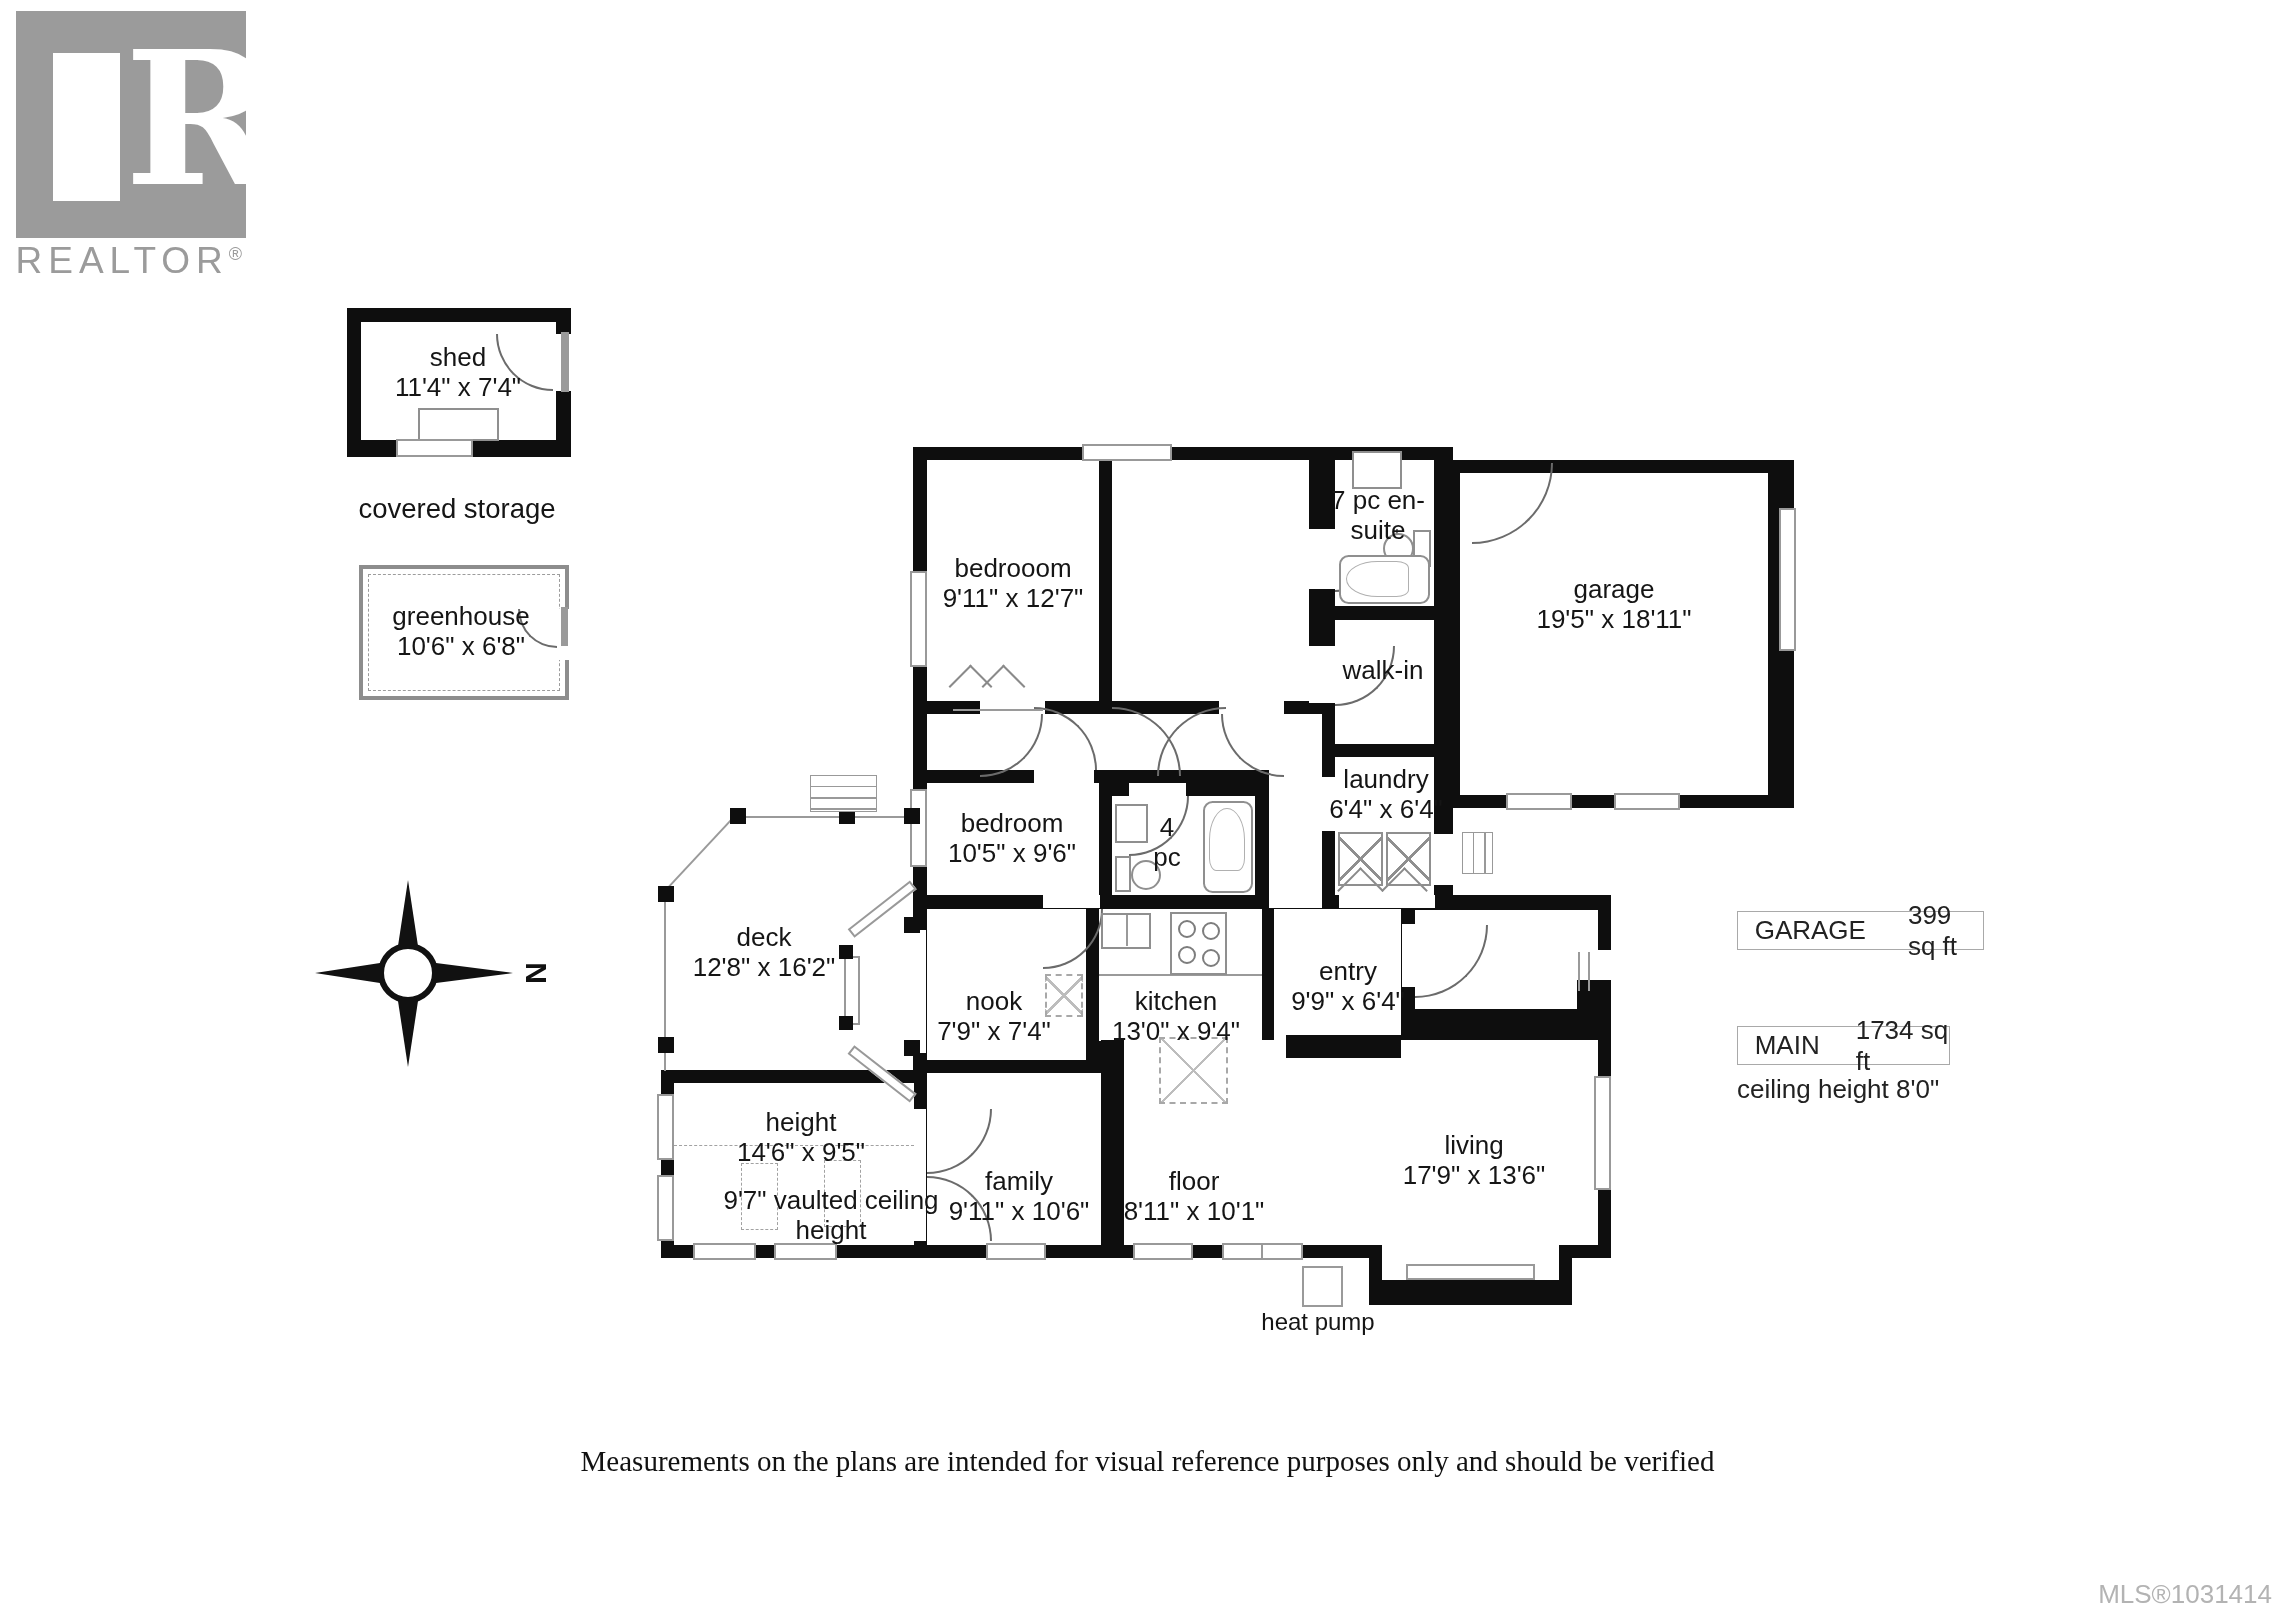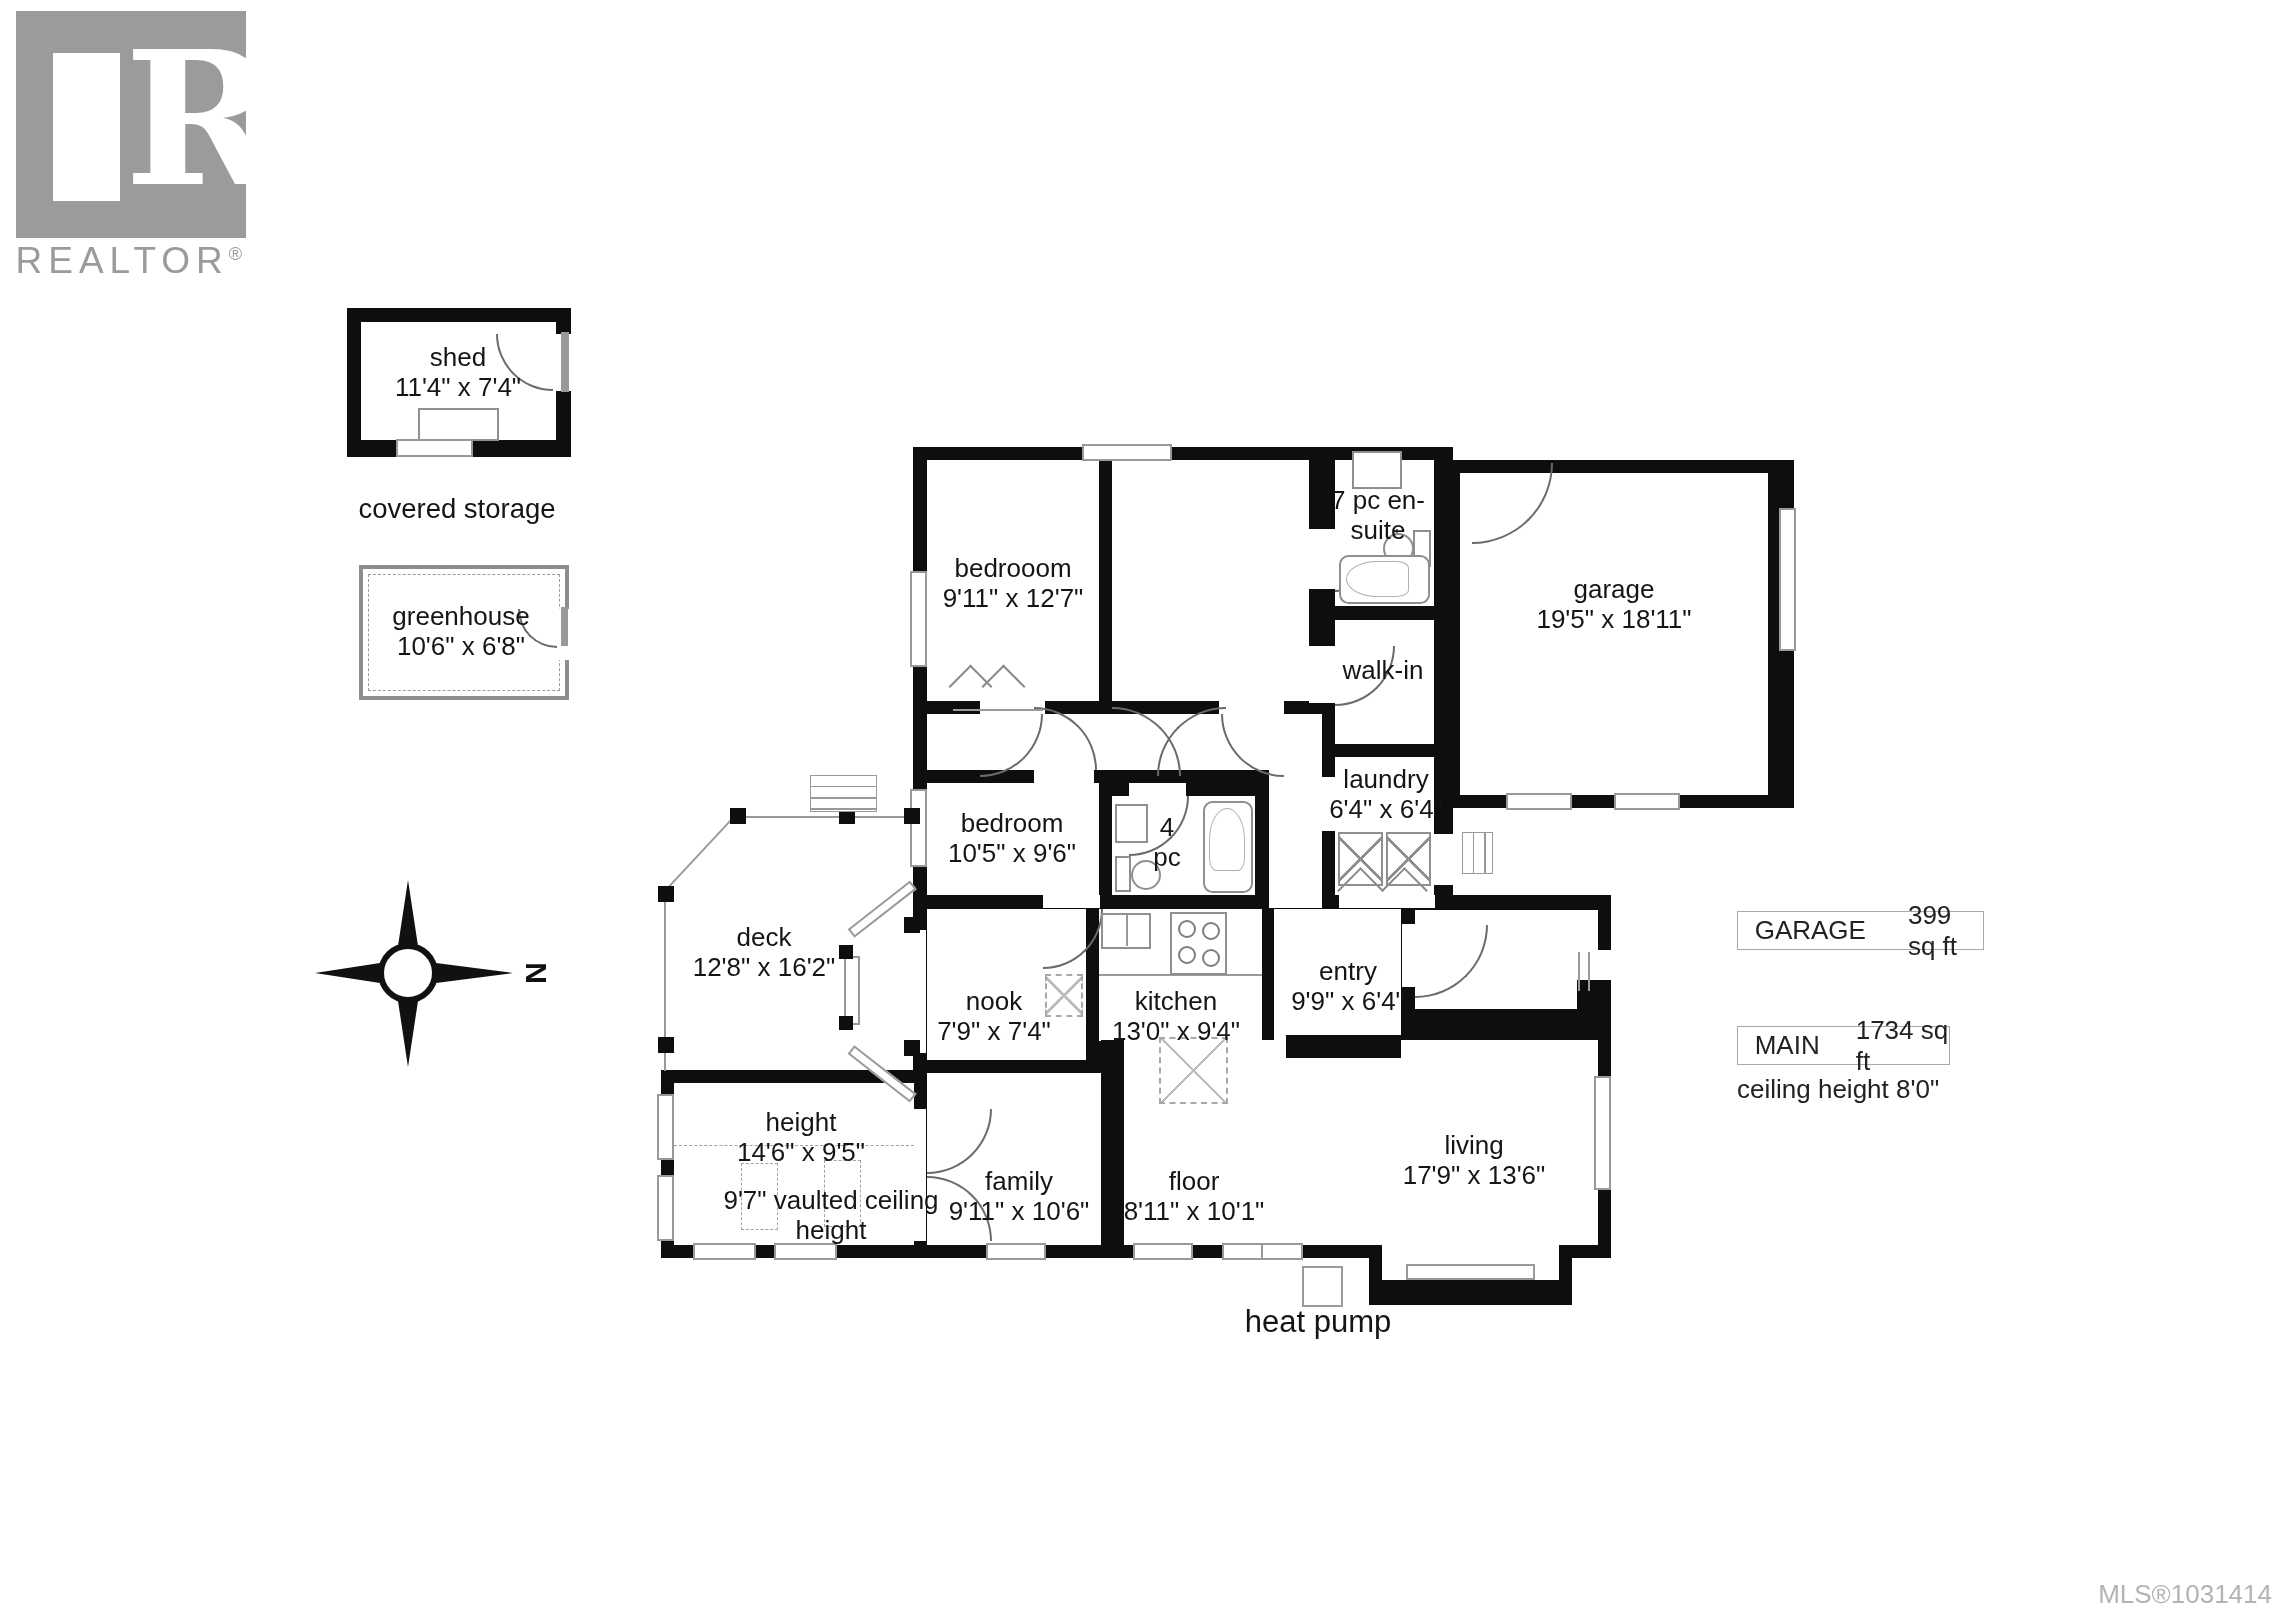--- a/index.html
+++ b/index.html
@@ -245,21 +245,21 @@
   <div class="xbox dashed" style="left:1159px;top:1037px;width:69px;height:67px;"></div>
 
   <div class="xbox" style="left:1338px;top:832px;width:45px;height:54px;"></div>
   <div class="xbox" style="left:1386px;top:832px;width:45px;height:54px;"></div>
 
   <div class="dash" style="left:674px;top:1145px;width:240px;height:0;border-width:1.8px 0 0 0;"></div>
   <div class="dash" style="left:741px;top:1163px;width:37px;height:67px;"></div>
   <div class="dash" style="left:824px;top:1160px;width:37px;height:67px;"></div>
 
   <div class="fix" style="left:1302px;top:1266px;width:41px;height:41px;border-color:#9a9a9a;"></div>
-  <div class="lbl" style="left:1318px;top:1322px;font-size:31px;">
+  <div class="lbl" style="left:1318px;top:1322px;font-size:24px;">
     <span>heat pump</span>
   </div>
 
   <div class="lbl" style="left:1013px;top:583px;">
     <span>bedrooom</span>
     <span>9'11" x 12'7"</span>
   </div>
   <div class="lbl wrap" style="left:1378px;top:515px;width:137px;">
     <span>7 pc en-suite</span>
   </div>
@@ -320,16 +320,17 @@
   <div class="sumbox" style="left:1737px;top:911px;width:247px;height:39px;">
     <span>GARAGE</span>
     <span>399 sq ft</span>
   </div>
   <div class="sumbox" style="left:1737px;top:1026px;width:213px;height:39px;gap:36px;">
     <span>MAIN</span>
     <span>1734 sq ft</span>
   </div>
   <div class="sumnote" style="left:1737px;top:1074px;">ceiling height 8'0"</div>
 
+  <div class="disclaimer">Measurements on the plans are intended for visual reference purposes only and should be verified</div>
   <div class="mls">MLS®1031414</div>
 
 </div>
 
 
 </body></html>

